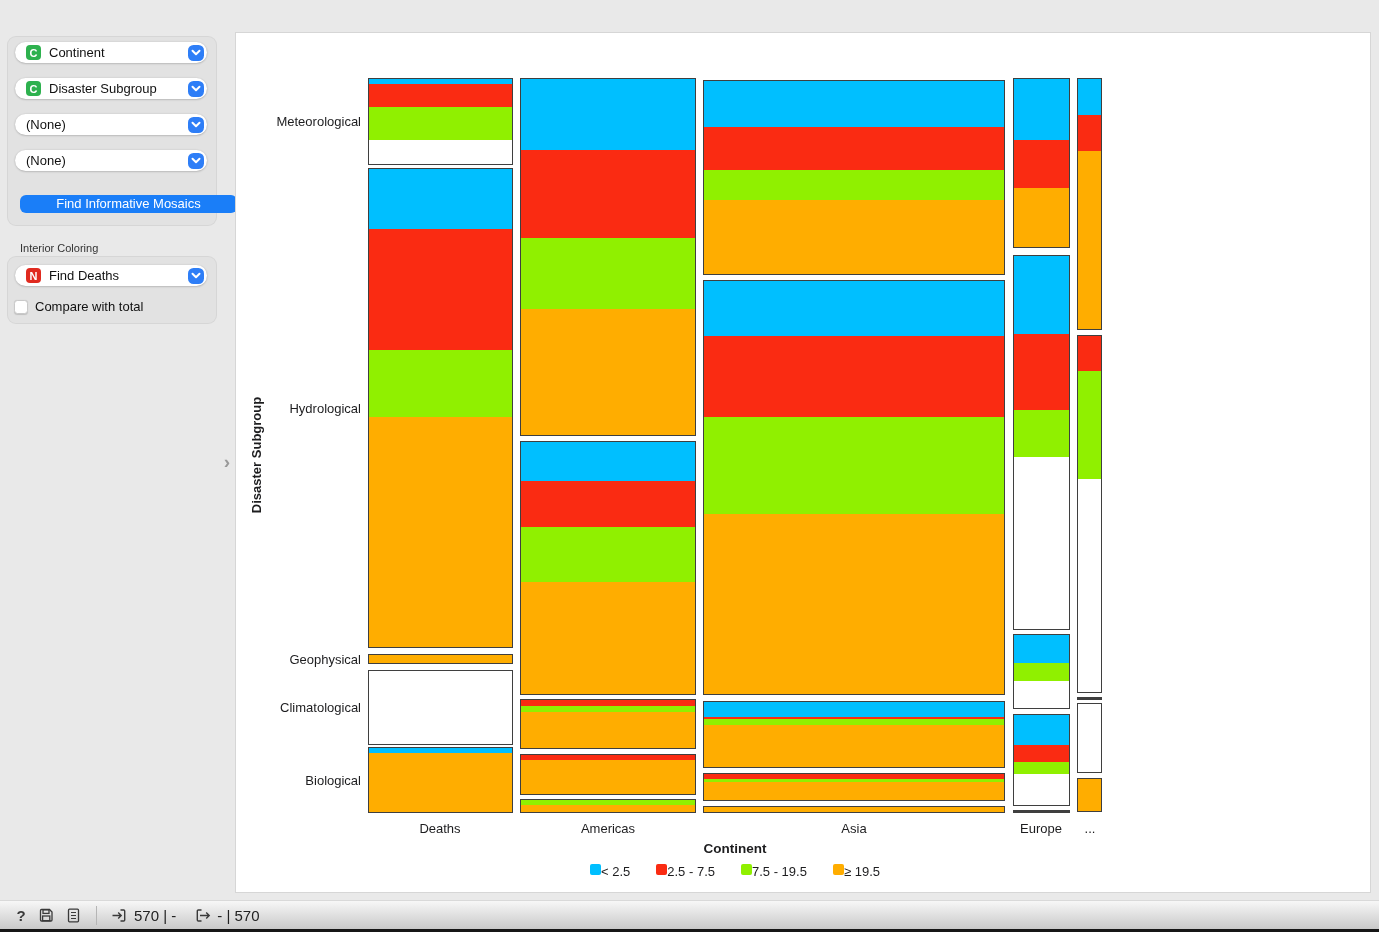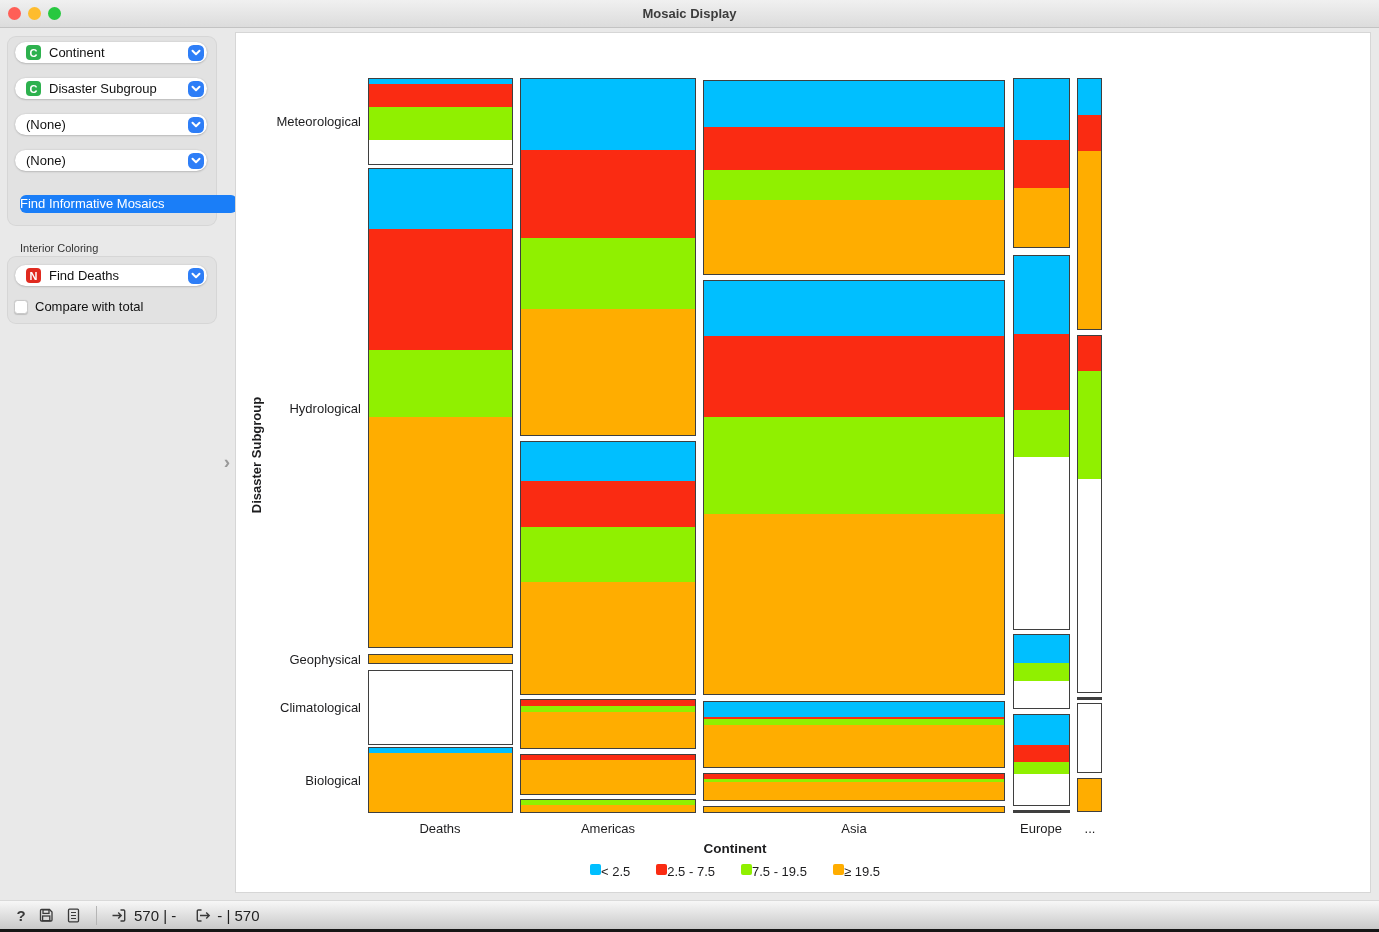--- a/index.html
+++ b/index.html
@@ -22,21 +22,21 @@
   #group-color{left:7px;top:256px;width:210px;height:68px;}
   #dropdown-rows{position:absolute;left:15px;top:42px;width:192px;display:flex;flex-direction:column;gap:15px;}
   .dd-row{position:relative;height:21px;background:#ffffff;border-radius:10.5px;
     box-shadow:0 .5px 2px rgba(0,0,0,.28);display:flex;align-items:center;padding:0 26px 0 11px;}
   .dd-badge{width:15px;height:15px;border-radius:4px;margin-right:8px;flex:0 0 auto;
     color:#fff;font-size:11px;font-weight:700;display:flex;align-items:center;justify-content:center;}
   .dd-label{font-size:13px;color:#111;white-space:nowrap;}
   .dd-chevron{position:absolute;right:3px;top:2.5px;width:16px;height:16px;border-radius:5.5px;
     background:#2e7ef7;display:flex;align-items:center;justify-content:center;}
   #find-button{position:absolute;left:20px;top:195px;width:217px;height:18px;border-radius:6px;
-    background:#1a7ef8;color:#fff;font-size:13px;font-weight:500;line-height:18px;}
+    background:#1a7ef8;color:#fff;font-size:13px;font-weight:500;text-align:center;line-height:18px;}
   #interior-coloring-label{position:absolute;left:20px;top:242px;font-size:11px;color:#333;}
   #coloring-row{position:absolute;left:15px;top:265px;width:192px;}
   #compare-row{position:absolute;left:14px;top:299px;display:flex;align-items:center;gap:7px;}
   #compare-checkbox{width:14px;height:14px;background:#fff;border:1px solid #c9c9c9;border-radius:3.5px;
     box-shadow:0 .5px 1px rgba(0,0,0,.15);}
   #compare-label{font-size:13px;color:#111;}
   #sidebar-collapse{position:absolute;left:219px;top:450px;font-size:19px;color:#9a9a9a;
     font-weight:700;width:16px;height:24px;line-height:24px;text-align:center;}
 
   
@@ -72,26 +72,20 @@
   #sb-sep{width:1px;height:19px;background:#b5b5b5;margin:0 14px 0 14px;}
   .sb-count{font-size:15px;color:#222;margin-left:6px;white-space:nowrap;}
   #export-icon{margin-left:18px;}
   #bottom-strip{position:absolute;left:0;top:929px;width:1379px;height:3px;background:#161616;}
 </style>
 </head>
 <body>
 
 <div id="window">
 
-  <div id="titlebar">
-    <div class="tl" id="tl-close"></div>
-    <div class="tl" id="tl-min"></div>
-    <div class="tl" id="tl-zoom"></div>
-    <div id="win-title">Mosaic Display</div>
-  </div>
 
   <div class="group" id="group-vars"></div>
   <div id="dropdown-rows">
       <div class="dd-row">
         <span class="dd-badge" style="background: rgb(45, 177, 78);">C</span>
         <span class="dd-label">Continent</span>
         <span class="dd-chevron">
           <svg width="10" height="7" viewBox="0 0 10 7" fill="none">
             <path d="M1.5 1.8l3.5 3.4 3.5-3.4" stroke="#fff" stroke-width="2" stroke-linecap="round" stroke-linejoin="round"></path>
           </svg>

